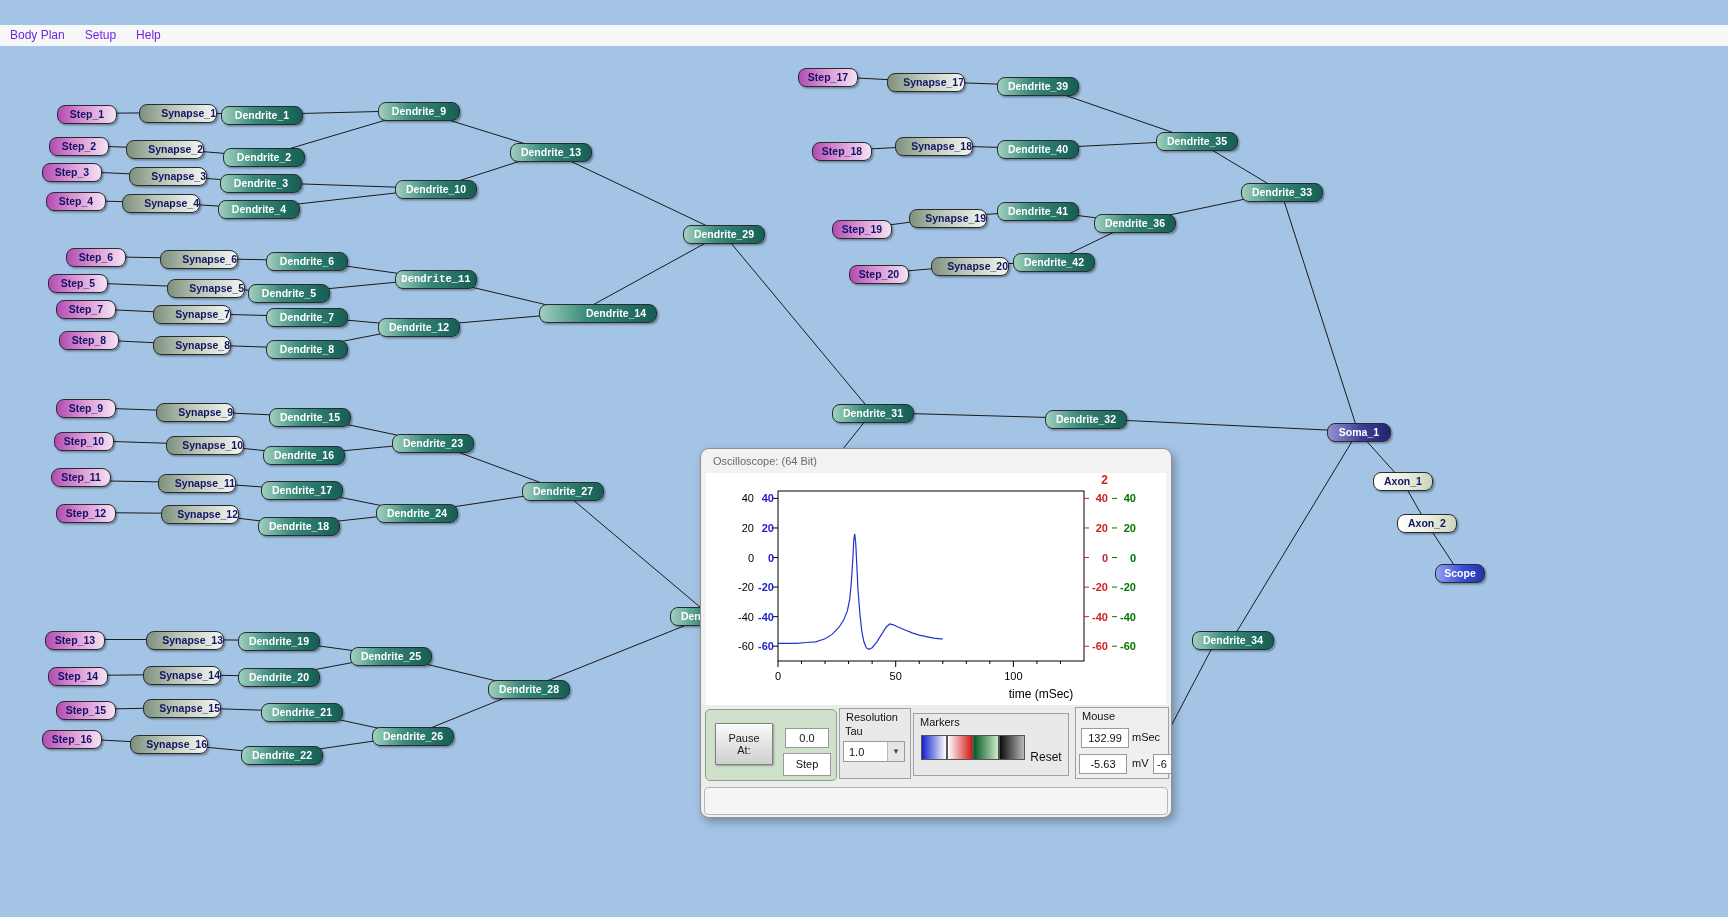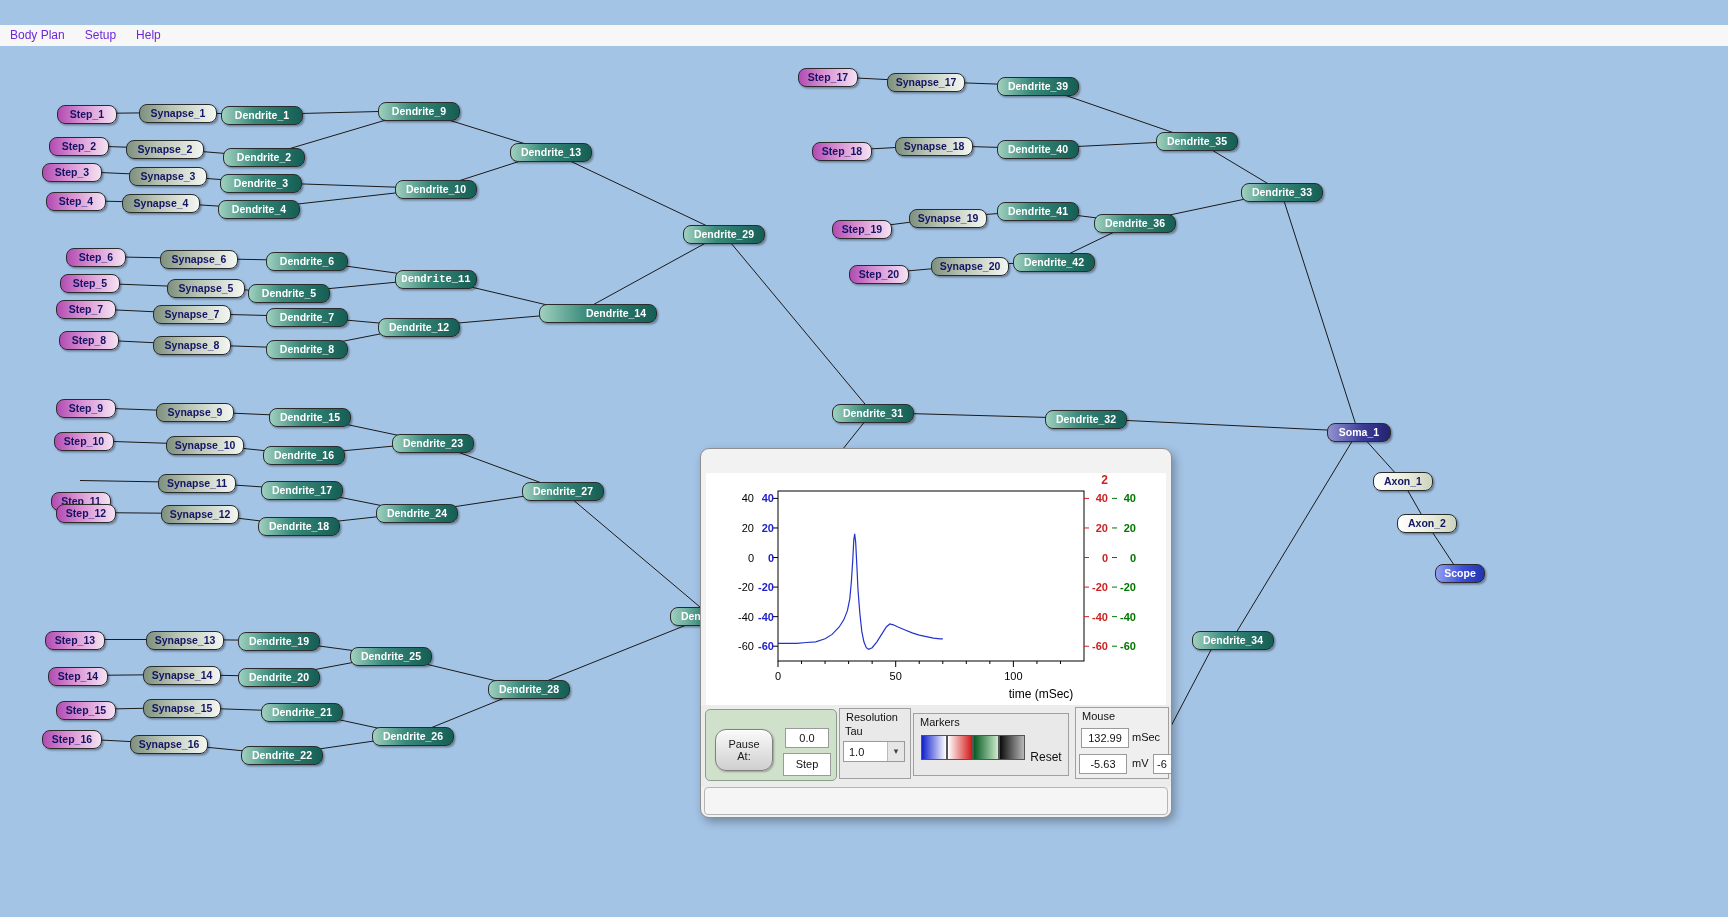--- a/index.html
+++ b/index.html
@@ -14,34 +14,34 @@
   .win-btn{width:46px; height:24px; display:flex; align-items:center; justify-content:center; font-size:11px; color:#444;}
   .menubar{position:absolute; left:0; top:25px; width:1728px; height:21px; background:#f7f7f7; border-bottom:1px solid #d8d8d8; display:flex; align-items:center; font-size:12px; color:#6d28d9;}
   .menu-item{padding:0 10px; height:21px; line-height:21px;}
 
   
   .canvas-bg{position:absolute; left:0; top:46px; width:1728px; height:871px; background:#a4c4e6;}
   #edge-layer{position:absolute; left:0; top:0; width:1728px; height:917px; pointer-events:none;}
 
   .node{position:absolute; height:17px; line-height:17px; text-align:center; font-size:10.5px; font-weight:bold; border:1px solid #2b2b2b; border-radius:8px; box-shadow:1.5px 1.5px 2px rgba(0,0,0,.35); white-space:nowrap; overflow:hidden;}
   .node-step{background:linear-gradient(90deg,#b14cb2 0%,#d78cd0 40%,#f4e2f3 100%); color:#141464;}
-  .node-synapse{background:linear-gradient(90deg,#7e907e 0%,#b8c4b4 40%,#f3f6f1 100%); color:#141464;}
+  .node-synapse{background:linear-gradient(90deg,#7e907e 0%,#b8c4b4 40%,#f3f6f1 100%); color:#141464;text-align:right;}
   .node-dendrite{background:linear-gradient(90deg,#9fd0bf 0%,#3a8a7b 40%,#155e55 100%); color:#ffffff;}
   .node-soma{background:linear-gradient(90deg,#9393cf 0%,#3c3c99 55%,#232370 100%); color:#ffffff;}
   .node-axon{background:linear-gradient(90deg,#ffffff 0%,#eaeedd 55%,#ccd4bd 100%); color:#141464;}
   .node-scope{background:linear-gradient(90deg,#93a0ef 0%,#3b4fd7 55%,#2233ad 100%); color:#ffffff;}
 
   
   .scope{position:absolute; left:700px; top:448px; width:470px; height:368px; background:#f2f2f2; border:1px solid #8f8f8f; border-radius:9px; box-shadow:3px 4px 10px rgba(0,0,0,.3); overflow:hidden; z-index:10;}
   .scope-titlebar{position:absolute; left:0; top:0; width:470px; height:24px; font-size:11px; color:#6a6a6a; line-height:24px; padding-left:12px; box-sizing:border-box;}
   .scope-chart-panel{position:absolute; left:5px; top:24px; width:460px; height:232px; background:#ffffff;}
   .scope-controls{position:absolute; left:0; top:256px; width:470px; height:82px; background:#ececec;}
 
   .pause-panel{position:absolute; left:4px; top:260px; width:130px; height:70px; background:#cfe0cb; border:1px solid #88a088; border-radius:5px;}
-  .pause-btn{position:absolute; left:14px; top:280px; width:56px; height:40px; border:1px solid #808080; border-radius:11px; background:linear-gradient(#fafafa,#cfcfcf); font-size:11px; color:#1a1a1a; text-align:center; display:flex; flex-direction:column; justify-content:center; box-shadow:inset 0 1px 0 #fff,1px 1px 2px rgba(0,0,0,.3);}
+  .pause-btn{position:absolute; left:14px; top:274px; width:56px; height:40px; border:1px solid #808080; border-radius:1px; background:linear-gradient(#fafafa,#cfcfcf); font-size:11px; color:#1a1a1a; text-align:center; display:flex; flex-direction:column; justify-content:center; box-shadow:inset 0 1px 0 #fff,1px 1px 2px rgba(0,0,0,.3);}
   .pause-field{position:absolute; left:84px; top:279px; width:42px; height:18px; background:#ffffff; border:1px solid #9a9a9a; font-size:11px; color:#111; text-align:center; line-height:18px;}
   .step-btn{position:absolute; left:82px; top:304px; width:46px; height:21px; background:#ffffff; border:1px solid #9a9a9a; font-size:11px; color:#111; text-align:center; line-height:21px;}
 
   .groupbox{position:absolute; border:1px solid #a0a0a0; background:#e9e9e9; box-sizing:border-box;}
   .gb-label{font-size:11px; color:#111; padding:2px 0 0 6px;}
   .res-box{left:138px; top:259px; width:72px; height:71px;}
   .tau-label{position:absolute; left:144px; top:276px; font-size:11px; color:#111;}
   .dropdown{position:absolute; left:142px; top:292px; width:62px; height:21px; background:#ffffff; border:1px solid #9a9a9a; font-size:11px; color:#111; line-height:21px; padding-left:5px; box-sizing:border-box;}
   .dropdown .arrow{position:absolute; right:0; top:0; width:16px; height:100%; background:#e6e6e6; border-left:1px solid #bbb; text-align:center; font-size:9px; color:#444; line-height:19px;}
 
@@ -161,27 +161,27 @@
       <line x1="1358" y1="431.5" x2="1402" y2="480.5" stroke="#1a1a1a" stroke-width="1"></line>
       <line x1="1402" y1="480.5" x2="1426" y2="522.5" stroke="#1a1a1a" stroke-width="1"></line>
       <line x1="1426" y1="522.5" x2="1459" y2="572.5" stroke="#1a1a1a" stroke-width="1"></line>
       <line x1="1212" y1="648" x2="1170" y2="728" stroke="#1a1a1a" stroke-width="1"></line>
     </svg>
   <div id="node-layer">
       <div class="node node-step" style="left: 57px; top: 105px; width: 58px;">Step_1</div>
       <div class="node node-step" style="left: 49px; top: 137px; width: 58px;">Step_2</div>
       <div class="node node-step" style="left: 42px; top: 163px; width: 58px;">Step_3</div>
       <div class="node node-step" style="left: 46px; top: 192px; width: 58px;">Step_4</div>
-      <div class="node node-step" style="left: 60px; top: 274px; width: 58px;">Step_5</div>
+      <div class="node node-step" style="left: 48px; top: 274px; width: 58px;">Step_5</div>
       <div class="node node-step" style="left: 66px; top: 248px; width: 58px;">Step_6</div>
       <div class="node node-step" style="left: 56px; top: 300px; width: 58px;">Step_7</div>
       <div class="node node-step" style="left: 59px; top: 331px; width: 58px;">Step_8</div>
       <div class="node node-step" style="left: 56px; top: 399px; width: 58px;">Step_9</div>
       <div class="node node-step" style="left: 54px; top: 432px; width: 58px;">Step_10</div>
-      <div class="node node-step" style="left: 51px; top: 492px; width: 58px;">Step_11</div>
+      <div class="node node-step" style="left: 51px; top: 468px; width: 58px; border-radius: 9px;">Step_11</div>
       <div class="node node-step" style="left: 56px; top: 504px; width: 58px;">Step_12</div>
       <div class="node node-step" style="left: 45px; top: 631px; width: 58px;">Step_13</div>
       <div class="node node-step" style="left: 48px; top: 667px; width: 58px;">Step_14</div>
       <div class="node node-step" style="left: 56px; top: 701px; width: 58px;">Step_15</div>
       <div class="node node-step" style="left: 42px; top: 730px; width: 58px;">Step_16</div>
       <div class="node node-step" style="left: 798px; top: 68px; width: 58px;">Step_17</div>
       <div class="node node-step" style="left: 812px; top: 142px; width: 58px;">Step_18</div>
       <div class="node node-step" style="left: 832px; top: 220px; width: 58px;">Step_19</div>
       <div class="node node-step" style="left: 849px; top: 265px; width: 58px;">Step_20</div>
       <div class="node node-synapse" style="left: 139px; top: 104px; width: 76px;">Synapse_1</div>
@@ -244,20 +244,21 @@
       <div class="node node-dendrite" style="left: 997px; top: 140px; width: 80px;">Dendrite_40</div>
       <div class="node node-dendrite" style="left: 997px; top: 202px; width: 80px;">Dendrite_41</div>
       <div class="node node-dendrite" style="left: 1013px; top: 253px; width: 80px;">Dendrite_42</div>
       <div class="node node-soma" style="left: 1327px; top: 423px; width: 62px;">Soma_1</div>
       <div class="node node-axon" style="left: 1373px; top: 472px; width: 58px;">Axon_1</div>
       <div class="node node-axon" style="left: 1397px; top: 514px; width: 58px;">Axon_2</div>
       <div class="node node-scope" style="left: 1435px; top: 564px; width: 48px;">Scope</div>
     </div>
 
   <div class="scope">
+    <div class="scope-titlebar">Oscilloscope:  (64 Bit)</div>
 
     <div class="scope-chart-panel">
       <svg id="scope-svg" width="460" height="232" viewBox="0 0 460 232">
           <rect x="72" y="18" width="306" height="170" fill="#ffffff" stroke="#000000" stroke-width="1"></rect>
           <line x1="66" y1="25.391304347826086" x2="72" y2="25.391304347826086" stroke="#000000"></line>
           <text x="48" y="29.391304347826086" text-anchor="end" fill="#000000" font-size="11">40</text>
           <text x="68" y="29.391304347826086" text-anchor="end" fill="#2222cc" font-size="11" font-weight="bold">40</text>
           <line x1="378" y1="25.391304347826086" x2="383" y2="25.391304347826086" stroke="#cc2222"></line>
           <text x="402" y="29.391304347826086" text-anchor="end" fill="#cc2222" font-size="11" font-weight="bold">40</text>
           <line x1="406" y1="25.391304347826086" x2="411" y2="25.391304347826086" stroke="#007700"></line>

